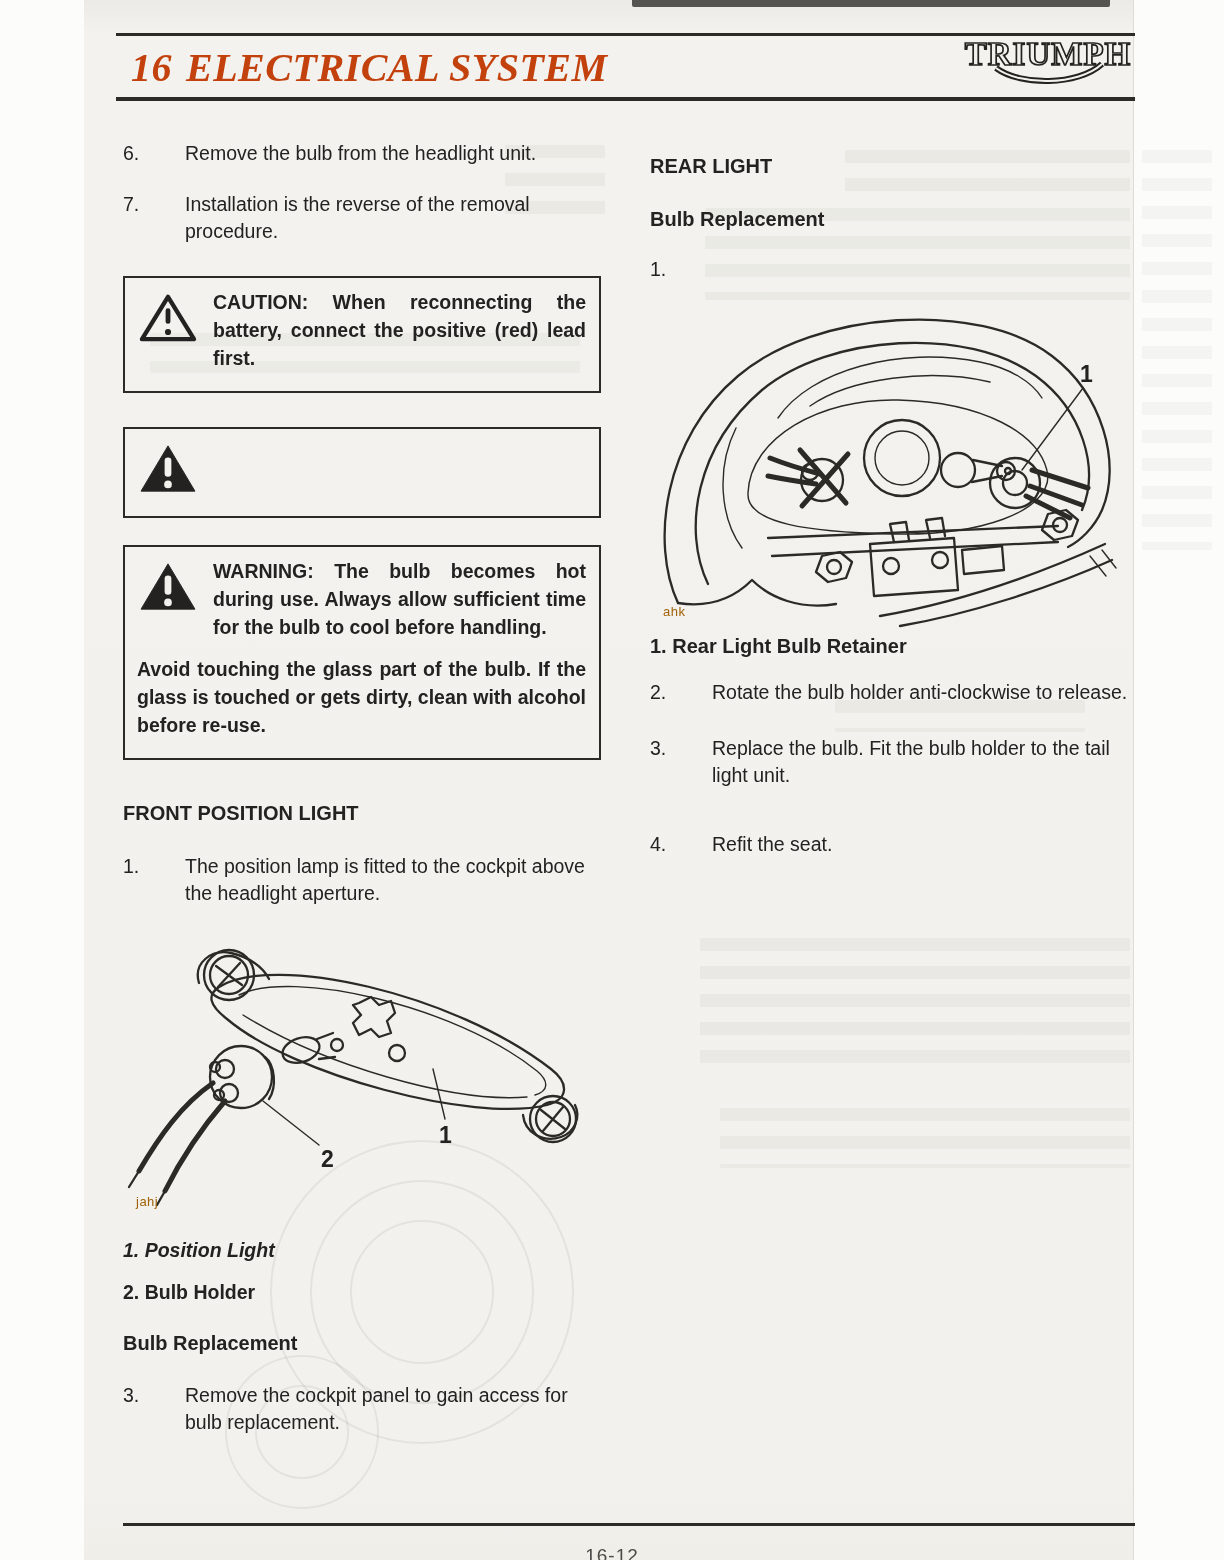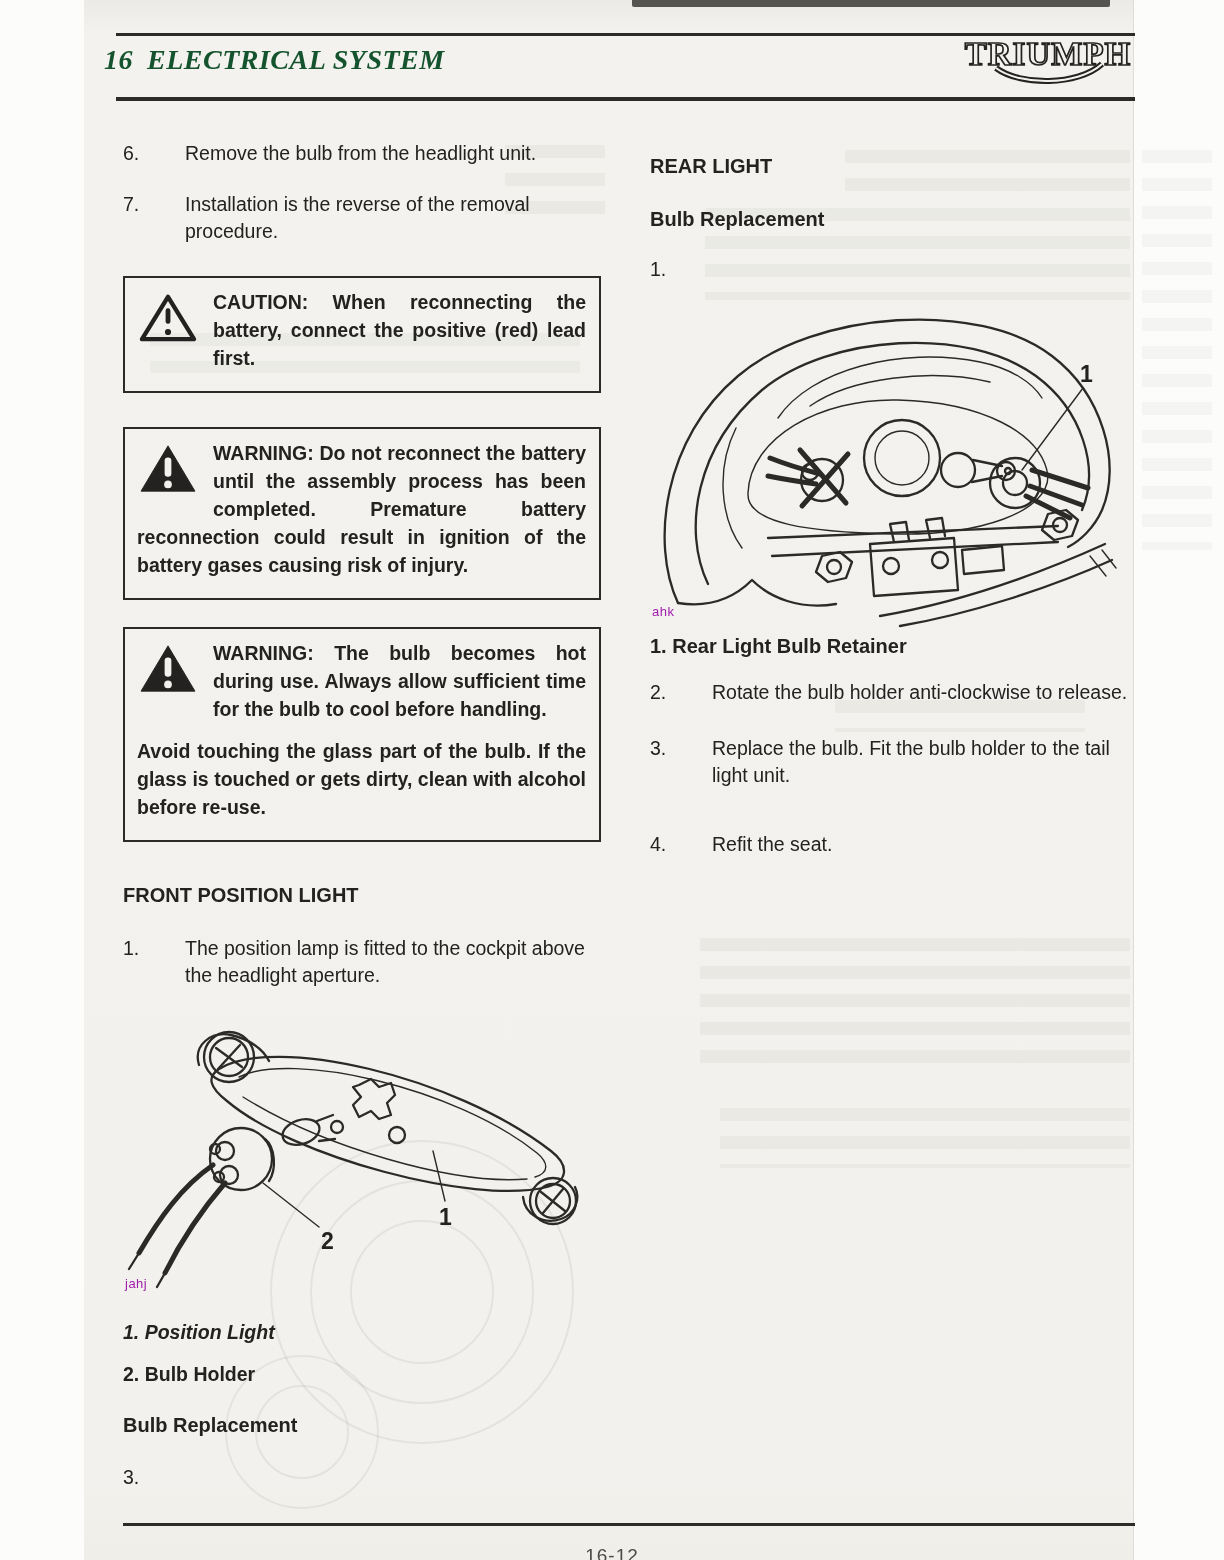--- a/index.html
+++ b/index.html
@@ -16,23 +16,23 @@
   .scan-edge-top{
     position:absolute;left:632px;top:0;width:478px;height:7px;
     background:#3b3936;opacity:.85;border-radius:0 0 2px 2px;
   }
   .rule{position:absolute;background:#2c2b28;}
   .rule-head-top{left:116px;top:33px;width:1019px;height:3px;}
   .rule-head-bottom{left:116px;top:97px;width:1019px;height:3.5px;}
   .rule-foot{left:123px;top:1523px;width:1012px;height:3px;}
 
   .chapter-title{
-    position:absolute;left:104px;top:44px;
+    position:absolute;left:131px;top:44px;
     font-family:"Liberation Serif", serif;font-style:italic;font-weight:700;
-    font-size:28px;letter-spacing:.5px;color:#14532d;white-space:nowrap;
+    font-size:40px;letter-spacing:.5px;color:#c2410c;white-space:nowrap;
   }
   .chapter-title .no{margin-right:14px;}
   .brand-logo{position:absolute;left:962px;top:32px;width:172px;height:58px;}
 
   .col{position:absolute;top:101px;width:478px;font-size:19.5px;line-height:27px;}
   .col-left{left:123px;}
   .col-right{left:650px;}
 
   .step{display:flex;}
   .step .num{flex:0 0 62px;}
@@ -45,21 +45,21 @@
     border:2px solid #2b2a27;padding:10px 13px 19px 12px;
     overflow:hidden;background:rgba(255,255,255,.06);
   }
   .notice .notice-icon{float:left;width:58px;height:52px;margin:4px 16px 2px 2px;}
   .notice p{margin:0;font-weight:700;text-align:justify;line-height:28px;}
   .notice p + p{margin-top:14px;}
 
   .figure{position:relative;width:478px;}
   .figure svg{display:block;}
   .fig-caption{
-    position:absolute;left:2px;bottom:4px;font-size:13px;color:#a21caf;letter-spacing:.5px;
+    position:absolute;left:13px;bottom:4px;font-size:13px;color:#a16207;letter-spacing:.5px;
   }
   .line-art path, .line-art circle, .line-art ellipse, .line-art polygon{
     fill:none;stroke:#2b2a27;stroke-width:2.3;stroke-linecap:round;stroke-linejoin:round;
   }
   .line-art .wire{stroke-width:5;}
   .line-art .thin{stroke-width:1.4;}
   .line-art text{
     fill:#232220;stroke:none;font-family:"Liberation Sans", sans-serif;
     font-size:23px;font-weight:700;
   }
@@ -137,21 +137,20 @@
   </div>
 
   <div class="notice" style="margin-top:34px;">
     <span class="notice-icon">
       <svg viewBox="0 0 60 54" width="58" height="52">
         <path d="M30 3 L58 50 L2 50 Z" fill="#232220" stroke="#232220" stroke-linejoin="round"></path>
         <rect x="26.5" y="15" width="7" height="20" rx="3.4" fill="#f2f1ed"></rect>
         <circle cx="30" cy="43" r="4" fill="#f2f1ed"></circle>
       </svg>
     </span>
-    <p>WARNING: Do not reconnect the battery until the assembly process has been completed. Premature battery reconnection could result in ignition of the battery gases causing risk of injury.</p>
   </div>
 
   <div class="notice" style="margin-top:27px;">
     <span class="notice-icon">
       <svg viewBox="0 0 60 54" width="58" height="52">
         <path d="M30 3 L58 50 L2 50 Z" fill="#232220" stroke="#232220" stroke-linejoin="round"></path>
         <rect x="26.5" y="15" width="7" height="20" rx="3.4" fill="#f2f1ed"></rect>
         <circle cx="30" cy="43" r="4" fill="#f2f1ed"></circle>
       </svg>
     </span>
@@ -217,20 +216,21 @@
     <span class="fig-caption">jahj</span>
   </div>
 
   <div class="legend-line" style="margin-top:18px;font-style:italic;">1. Position Light</div>
   <div class="legend-line" style="margin-top:15px;">2. Bulb Holder</div>
 
   <h3 class="sec" style="margin-top:24px;">Bulb Replacement</h3>
 
   <div class="step" style="margin-top:26px;">
     <span class="num">3.</span>
+    <span class="txt">Remove the cockpit panel to gain access for bulb replacement.</span>
   </div>
 </div>
 
 <div class="col col-right">
 
   <h3 class="sec" style="margin-top:52px;">REAR LIGHT</h3>
 
   <h3 class="sec" style="margin-top:27px;">Bulb Replacement</h3>
 
   <div class="step" style="margin-top:24px;">

